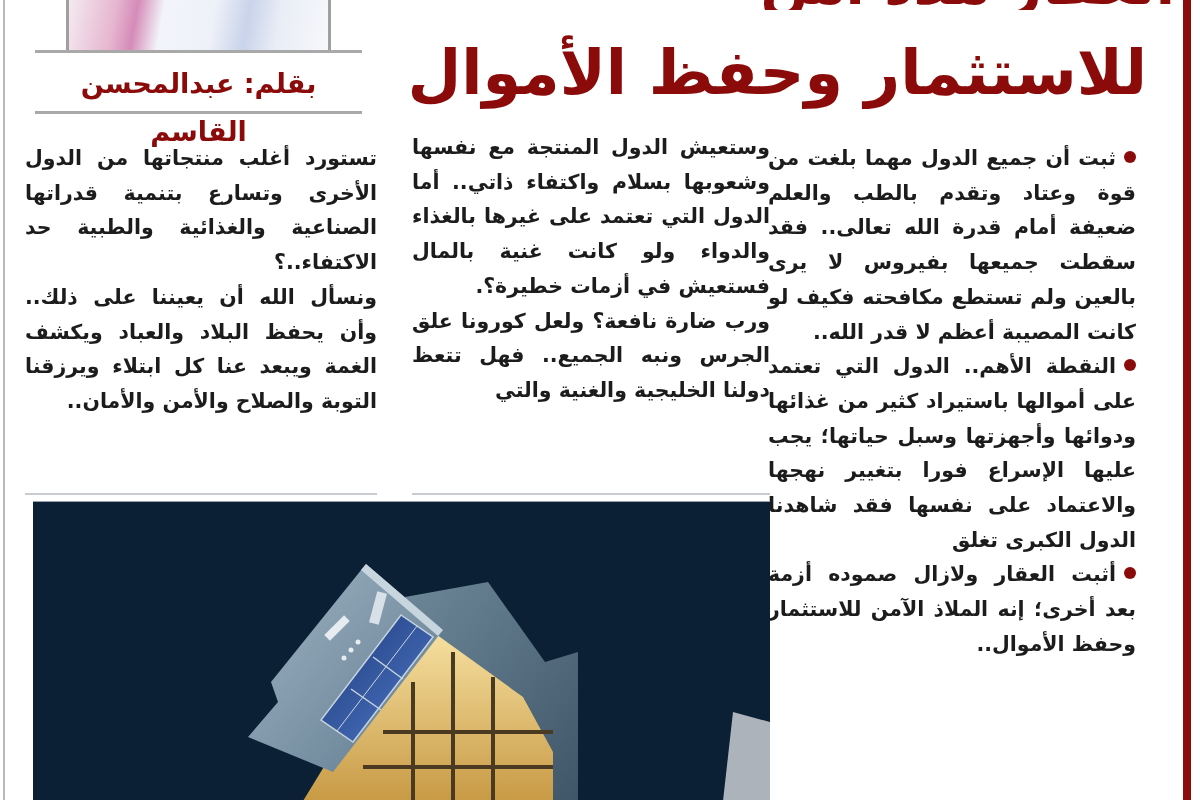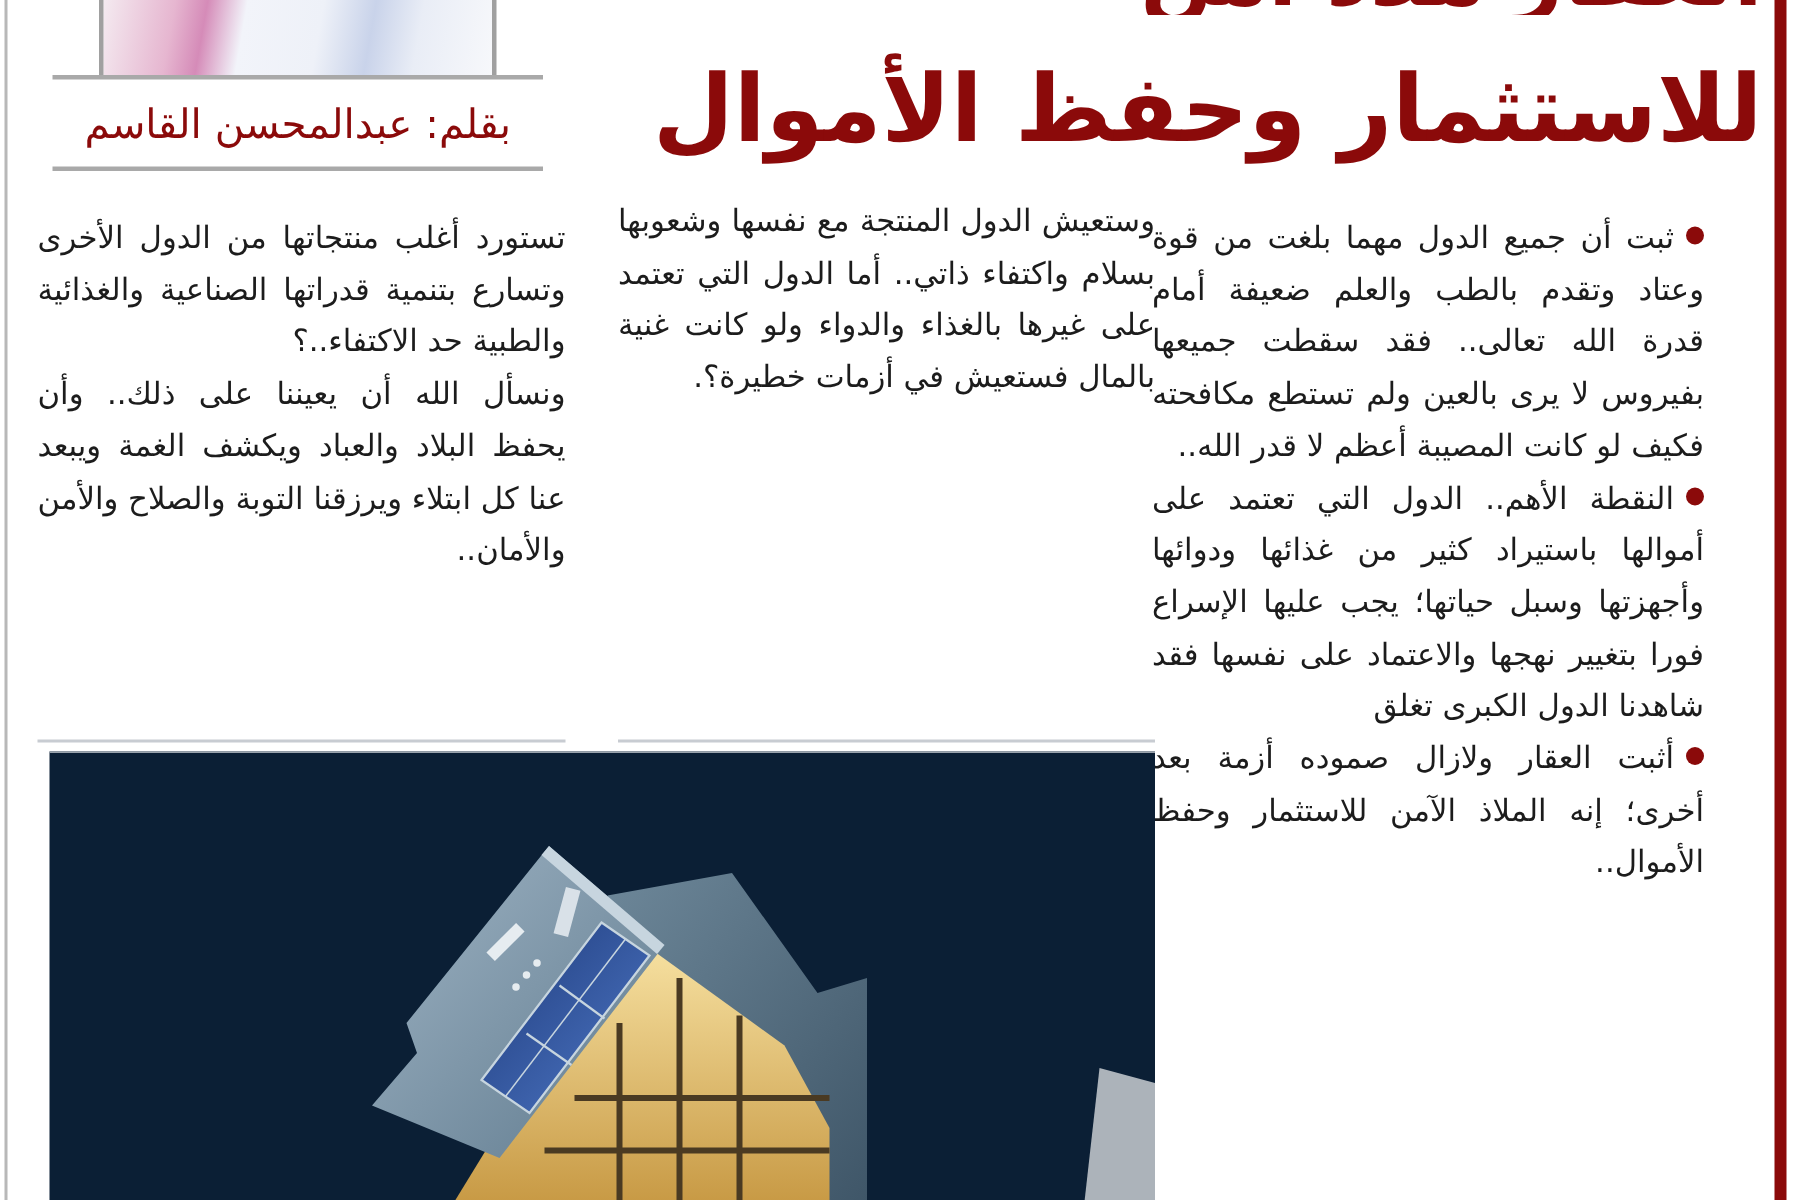--- a/index.html
+++ b/index.html
@@ -7,33 +7,33 @@
   body { position:relative; font-family:"DejaVu Sans", sans-serif; color:#1a1a1a; }
 
   .left-rule { position:absolute; left:3px; top:0; width:2px; height:800px; background:#b8b8b8; }
   .right-bar { position:absolute; left:1183px; top:0; width:8px; height:800px; background:#8b0a0a; }
 
   
   .photo { position:absolute; left:66px; top:0; width:265px; height:50px; border-left:3px solid #a0a0a0; border-right:3px solid #a0a0a0; overflow:hidden;
     background: linear-gradient(100deg,#f4eaf0 0%,#e6b6d0 18%,#d58bb8 26%,#f2f4fa 36%,#eef1f8 55%,#c9d3ea 68%,#e9edf6 80%,#f7f8fb 100%); }
   .photo-rule-top { position:absolute; left:35px; top:50px; width:327px; height:3px; background:#a9a9a9; }
   .byline { position:absolute; left:35px; top:60px; width:327px; height:48px; direction:rtl; text-align:center;
-    color:#8b0a0a; font-weight:normal; font-size:27px; line-height:48px; font-family:"DejaVu Sans", sans-serif; }
+    color:#8b0a0a; font-weight:bold; font-size:27px; line-height:48px; font-family:"DejaVu Sans", sans-serif; }
   .photo-rule-bot { position:absolute; left:35px; top:111px; width:327px; height:3px; background:#a9a9a9; }
 
   
   .headline-top { position:absolute; left:485px; top:-40px; width:690px; height:50px; direction:rtl; text-align:right; overflow:hidden;
     color:#8b0a0a; font-weight:bold; font-size:56px; line-height:50px; }
-  .headline { position:absolute; left:470px; top:28px; width:705px; height:90px; direction:rtl; text-align:right;
+  .headline { position:absolute; left:442px; top:28px; width:705px; height:90px; direction:rtl; text-align:right;
     color:#8b0a0a; font-weight:bold; font-size:62px; line-height:90px; white-space:nowrap; }
 
   
   .col { position:absolute; direction:rtl; text-align:justify; text-align-last:right; font-size:20.5px; line-height:34.7px;
     font-family:"DejaVu Sans", sans-serif; color:#1c1c1c; }
-  .col p { margin:0; }
+  .col p { margin:0;font-weight:bold; }
   .col-right { left:768px; top:141px; width:368px; }
   .col-mid { left:412px; top:130px; width:358px; }
   .col-left { left:25px; top:141px; width:352px; }
   .bullet { display:inline-block; width:12px; height:12px; border-radius:50%; background:#8b0a0a; margin-left:8px; vertical-align:middle; position:relative; top:-2px; }
 
   .sep-mid { position:absolute; left:412px; top:493px; width:358px; height:2px; background:#c8ccd2; }
   .sep-left { position:absolute; left:25px; top:493px; width:352px; height:2px; background:#c8ccd2; }
 
   
   .house-img { position:absolute; left:33px; top:501px; width:737px; height:299px; background:#0b1f35; overflow:hidden; border-top:1px solid #9aa3ad; }
@@ -54,20 +54,21 @@
 <h1 class="headline">للاستثمار وحفظ الأموال</h1>
 
 <div class="col col-right">
   <p><span class="bullet"></span><span>ثبت أن جميع الدول مهما بلغت من قوة وعتاد وتقدم بالطب والعلم ضعيفة أمام قدرة الله تعالى.. فقد سقطت جميعها بفيروس لا يرى بالعين ولم تستطع مكافحته فكيف لو كانت المصيبة أعظم لا قدر الله..</span></p>
   <p><span class="bullet"></span><span>النقطة الأهم.. الدول التي تعتمد على أموالها باستيراد كثير من غذائها ودوائها وأجهزتها وسبل حياتها؛ يجب عليها الإسراع فورا بتغيير نهجها والاعتماد على نفسها فقد شاهدنا الدول الكبرى تغلق</span></p>
   <p><span class="bullet"></span><span>أثبت العقار ولازال صموده أزمة بعد أخرى؛ إنه الملاذ الآمن للاستثمار وحفظ الأموال..</span></p>
 </div>
 
 <div class="col col-mid">
   <p>وستعيش الدول المنتجة مع نفسها وشعوبها بسلام واكتفاء ذاتي.. أما الدول التي تعتمد على غيرها بالغذاء والدواء ولو كانت غنية بالمال فستعيش في أزمات خطيرة؟.</p>
+  <p>ورب ضارة نافعة؟ ولعل كورونا علق الجرس ونبه الجميع.. فهل تتعظ دولنا الخليجية والغنية والتي</p>
 </div>
 <div class="sep-mid"></div>
 
 <div class="col col-left">
   <p>تستورد أغلب منتجاتها من الدول الأخرى وتسارع بتنمية قدراتها الصناعية والغذائية والطبية حد الاكتفاء..؟</p>
   <p>ونسأل الله أن يعيننا على ذلك.. وأن يحفظ البلاد والعباد ويكشف الغمة ويبعد عنا كل ابتلاء ويرزقنا التوبة والصلاح والأمن والأمان..</p>
 </div>
 <div class="sep-left"></div>
 
 <div class="house-img">

